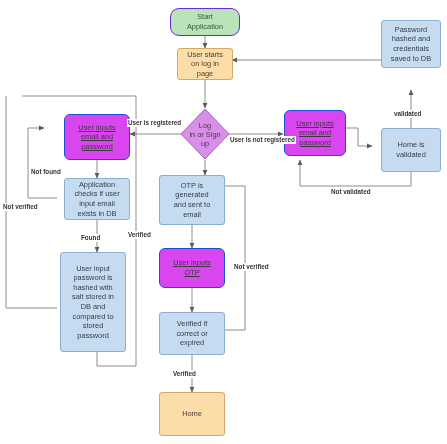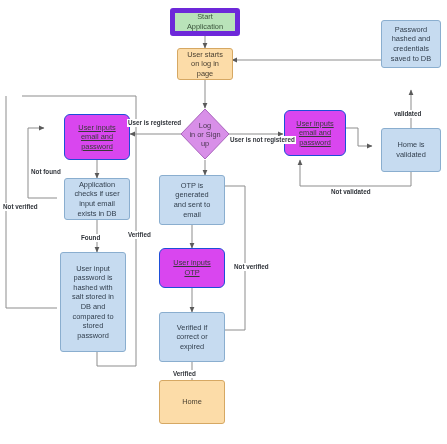--- a/index.html
+++ b/index.html
@@ -35,22 +35,22 @@
     color: #3a3a3a;
     padding: 2px;
   }
   .node .txt {
     display: block;
     width: 100%;
     white-space: pre-line;
   }
   .n-start {
     background: #b9e3b9;
-    border: 5px solid #6d28d9;
-    border-radius: 3px;
+    border: 1px solid #6d28d9;
+    border-radius: 9px;
     color: #39533a;
   }
   .n-orange {
     background: #fcdca8;
     border: 1px solid #d6a863;
     border-radius: 3px;
     color: #4a4031;
   }
   .n-blue {
     background: #c6dbf0;
@@ -199,27 +199,27 @@
 generated
 and sent to
 email</span>
   </div>
 
   <div class="node n-white" style="left:159px; top:248px; width:66px; height:40px;">
     <span class="txt">User inputs
 OTP</span>
   </div>
 
-  <div class="node n-blue" style="left:159px; top:312px; width:66px; height:50px;align-items:center;">
+  <div class="node n-blue" style="left:159px; top:312px; width:66px; height:43px;align-items:center;">
     <span class="txt">Verified if
 correct or
 expired</span>
   </div>
 
-  <div class="node n-orange" style="left:159px; top:380px; width:66px; height:44px;">
+  <div class="node n-orange" style="left:159px; top:392px; width:66px; height:44px;">
     <span class="txt">Home</span>
   </div>
 
   <div class="node n-blue" style="left:381px; top:20px; width:60px; height:48px;">
     <span class="txt">Password
 hashed and
 credentials
 saved to DB</span>
   </div>
 

